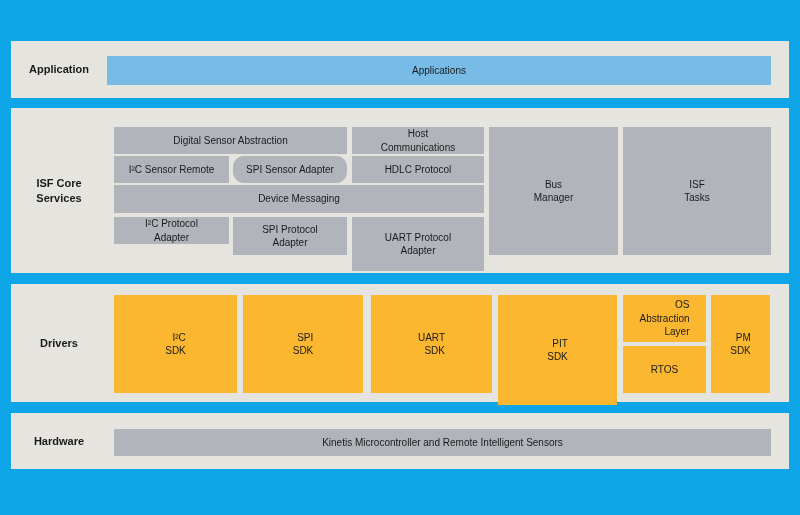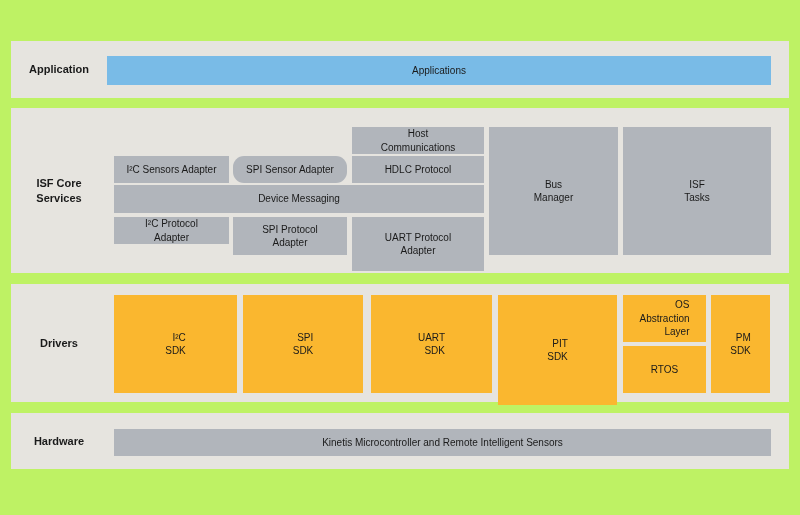--- a/index.html
+++ b/index.html
@@ -7,21 +7,21 @@
     --block-gray:#b1b5bb;
     --blue:#79bbe7;
     --orange:#fab72f;
     --text:#1a1a1a;
   }
   *{margin:0;padding:0;box-sizing:border-box;}
   html,body{background:#ffffff;}
   .page{
     position:relative;
     width:800px;height:515px;
-    background:#bef264;
+    background:#0ea5e9;
     font-family:"Liberation Sans", sans-serif;
     color:var(--text);
     overflow:hidden;
   }
   .band{
     position:absolute;
     left:11px;width:778px;
     background:var(--band-bg);
   }
   .band-application{top:41px;height:57px;}
@@ -81,24 +81,25 @@
 
   <div class="band band-application">
     <div class="band-label">Application</div>
     <div class="blk blue b-applications">Applications</div>
   </div>
 
   <div class="band band-isf">
     <div class="band-label">ISF Core
 Services</div>
 
+    <div class="blk b-dsa">Digital Sensor Abstraction</div>
     <div class="blk b-host">Host
 Communications</div>
 
-    <div class="blk b-i2c-sa">I²C Sensors Adapter</div>
+    <div class="blk b-i2c-sa">I²C Sensor Remote</div>
     <div class="blk b-spi-sa">SPI Sensor Adapter</div>
     <div class="blk b-hdlc">HDLC Protocol</div>
 
     <div class="blk b-dm">Device Messaging</div>
 
     <div class="blk b-i2c-pa">I²C Protocol
 Adapter</div>
     <div class="blk b-spi-pa">SPI Protocol
 Adapter</div>
     <div class="blk b-uart-pa">UART Protocol

